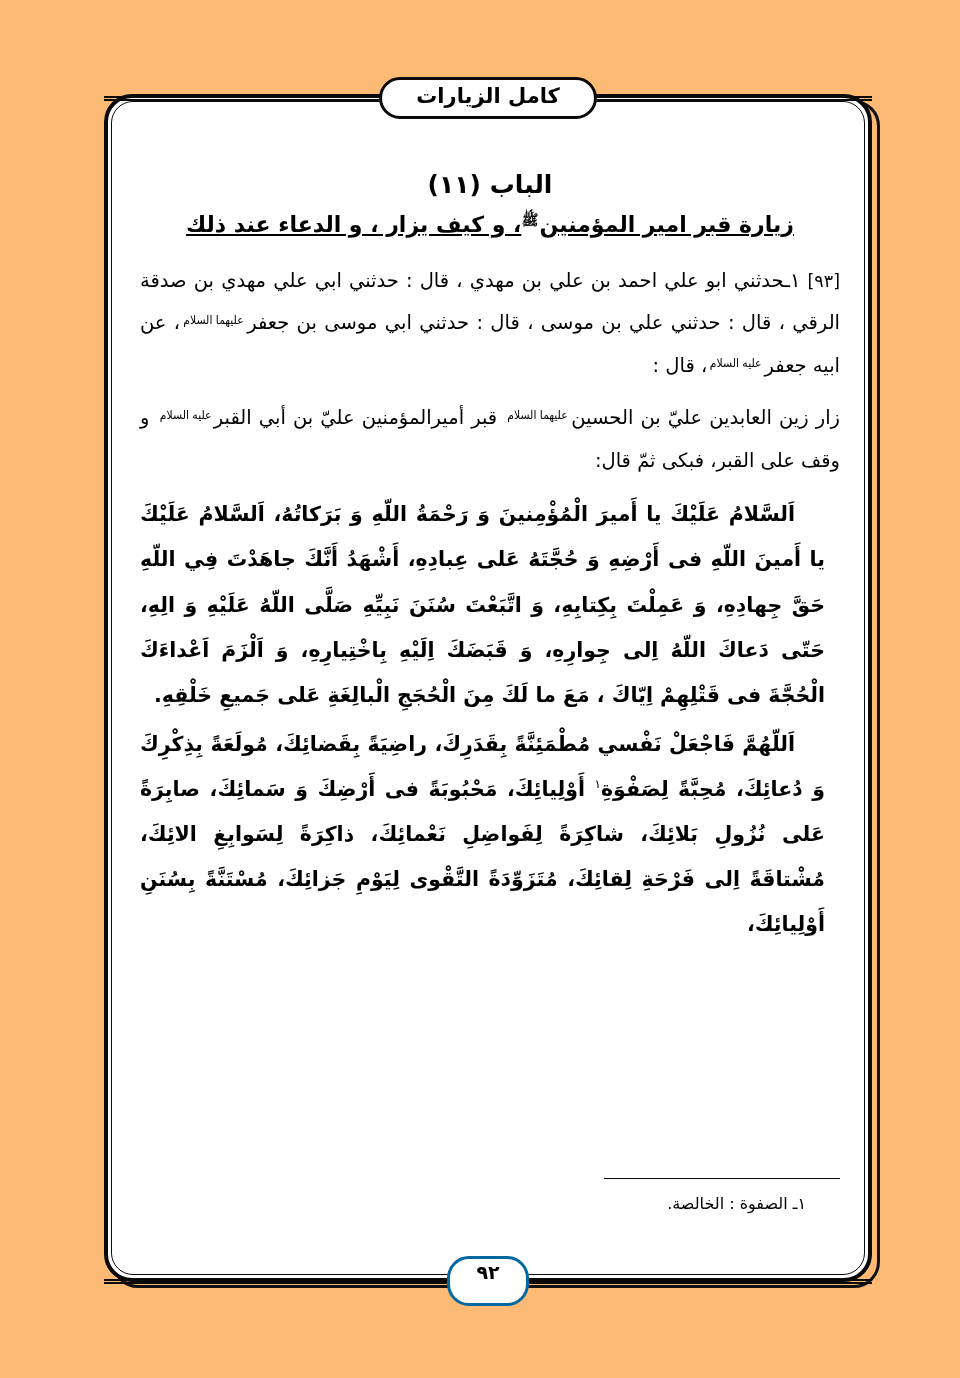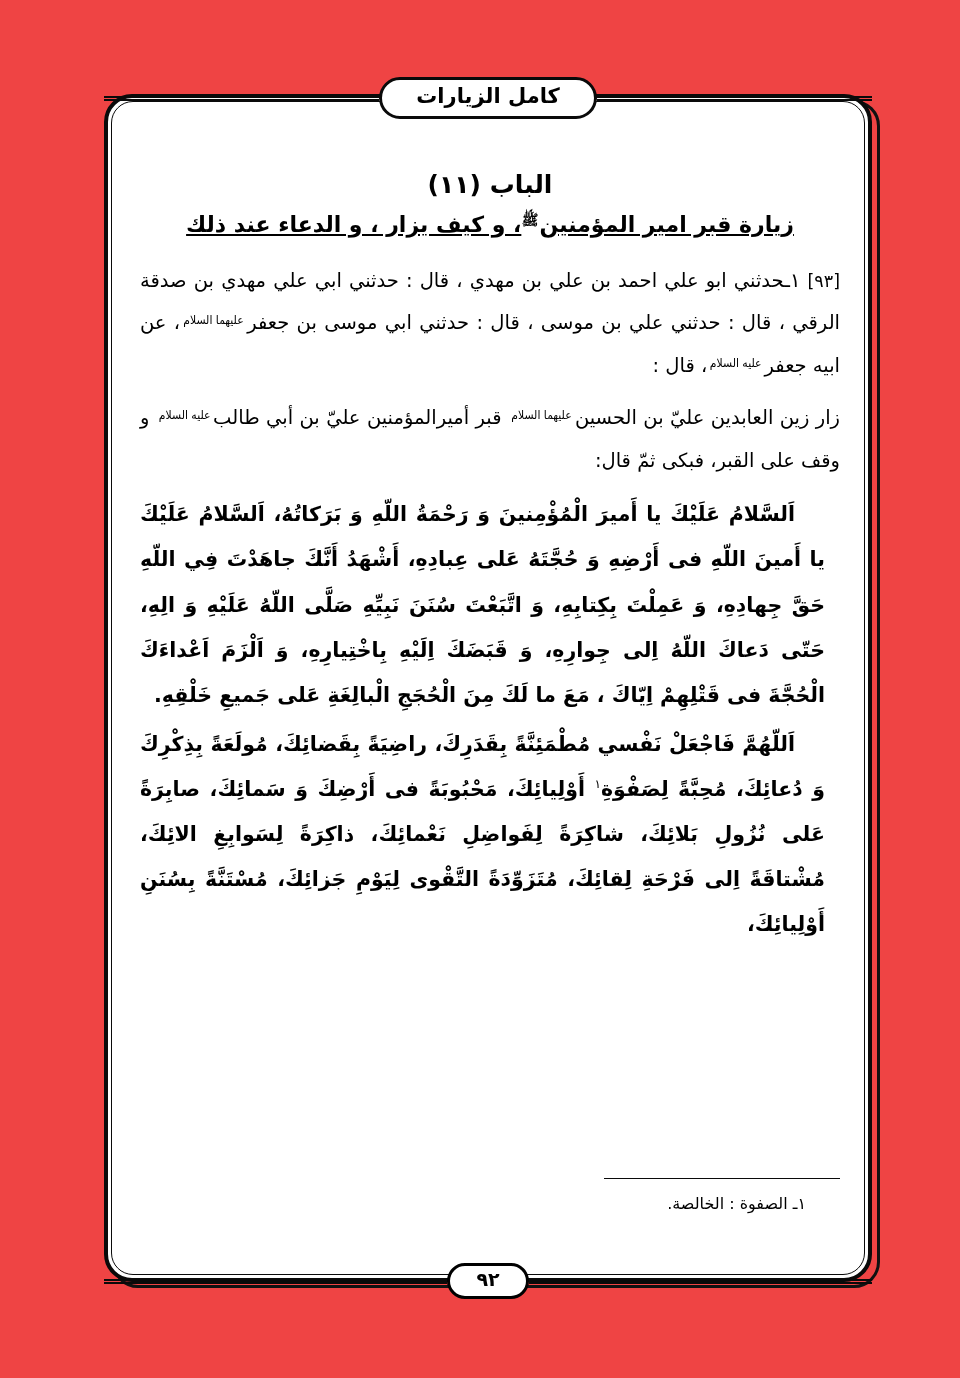--- a/index.html
+++ b/index.html
@@ -15,21 +15,21 @@
     overflow: hidden;
     font-family: "DejaVu Sans", "Liberation Sans", sans-serif;
     color: #000000;
   }
 
   
   #page-sheet {
     position: absolute;
     left: 0; top: 0;
     width: 960px; height: 1378px;
-    background: #ef4444;
+    background: #fdba74;
   }
 
   
   #frame-shadow {
     position: absolute;
     left: 112px; top: 100px;
     width: 768px; height: 1188px;
     border: 3px solid #111;
     border-radius: 26px;
     box-sizing: border-box;
@@ -93,23 +93,23 @@
     left: 104px; top: 1258px;
     width: 768px; height: 46px;
     display: flex;
     align-items: center;
     justify-content: center;
   }
   #page-number-badge {
     position: relative;
     z-index: 3;
     background: #ffffff;
-    border: 3px solid #000000;
+    border: 3px solid #0369a1;
     border-radius: 22px;
-    padding: 2px 26px 5px 26px;
+    padding: 2px 26px 20px 26px;
     font-size: 19px;
     font-weight: bold;
     line-height: 1.2;
     white-space: nowrap;
   }
 
   
   #content {
     position: absolute;
     left: 140px; top: 168px;
@@ -223,21 +223,21 @@
       <span>زيارة قبر امير المؤمنين</span><span class="honorific">ﷺ</span><span>، و كيف يزار ، و الدعاء عند ذلك</span>
     </div>
 
     <p class="narration">
       <span class="bracket-num">[٩٣]</span>
       <span>١</span><span>ـ</span><span>حدثني ابو علي احمد بن علي بن مهدي ، قال : حدثني ابي علي مهدي بن صدقة الرقي ، قال : حدثني علي بن موسى ، قال : حدثني ابي موسى بن جعفر</span><span class="honorific-sm">عليهما السلام</span><span>، عن ابيه جعفر</span><span class="honorific-sm">عليه السلام</span><span>، قال :</span>
     </p>
 
     <p class="narration">
       <span>زار زين العابدين عليّ بن الحسين</span><span class="honorific-sm">عليهما السلام</span>
-      <span>قبر أميرالمؤمنين عليّ بن أبي طالب</span><span class="honorific-sm">عليه السلام</span>
+      <span>قبر أميرالمؤمنين عليّ بن أبي القبر</span><span class="honorific-sm">عليه السلام</span>
       <span>و وقف على القبر، فبكى ثمّ قال:</span>
     </p>
 
     <p class="prayer indent">اَلسَّلامُ عَلَيْكَ يا أَميرَ الْمُؤْمِنينَ وَ رَحْمَةُ اللّهِ وَ بَرَكاتُهُ، اَلسَّلامُ عَلَيْكَ يا أَمينَ اللّهِ فى أَرْضِهِ وَ حُجَّتَهُ عَلى عِبادِهِ، أَشْهَدُ أَنَّكَ جاهَدْتَ فِي اللّهِ حَقَّ جِهادِهِ، وَ عَمِلْتَ بِكِتابِهِ، وَ اتَّبَعْتَ سُنَنَ نَبِيِّهِ صَلَّى اللّهُ عَلَيْهِ وَ الِهِ، حَتّى دَعاكَ اللّهُ اِلى جِوارِهِ، وَ قَبَضَكَ اِلَيْهِ بِاخْتِيارِهِ، وَ اَلْزَمَ اَعْداءَكَ الْحُجَّةَ فى قَتْلِهِمْ اِيّاكَ ، مَعَ ما لَكَ مِنَ الْحُجَجِ الْبالِغَةِ عَلى جَميعِ خَلْقِهِ.</p>
 
     <p class="prayer indent">
       <span>اَللّهُمَّ فَاجْعَلْ نَفْسي مُطْمَئِنَّةً بِقَدَرِكَ، راضِيَةً بِقَضائِكَ، مُولَعَةً بِذِكْرِكَ وَ دُعائِكَ، مُحِبَّةً لِصَفْوَةِ</span><span class="fn-ref">١</span>
       <span>أَوْلِيائِكَ، مَحْبُوبَةً فى أَرْضِكَ وَ سَمائِكَ، صابِرَةً عَلى نُزُولِ بَلائِكَ، شاكِرَةً لِفَواضِلِ نَعْمائِكَ، ذاكِرَةً لِسَوابِغِ الائِكَ، مُشْتاقَةً اِلى فَرْحَةِ لِقائِكَ، مُتَزَوِّدَةً التَّقْوى لِيَوْمِ جَزائِكَ، مُسْتَنَّةً بِسُنَنِ أَوْلِيائِكَ،</span>
     </p>
 

